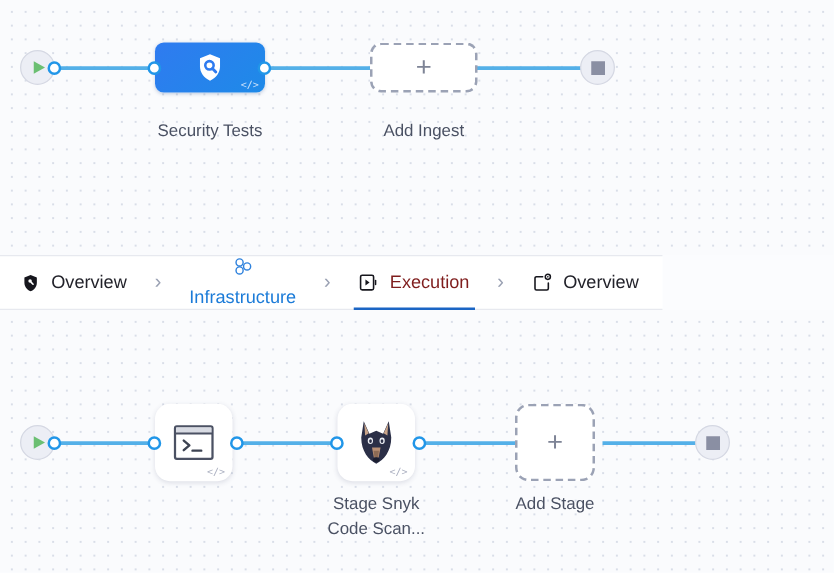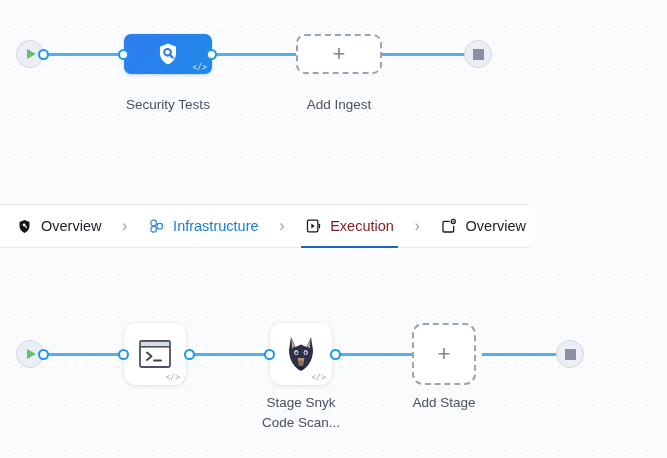--- a/index.html
+++ b/index.html
@@ -33,21 +33,21 @@
     display: flex; align-items: center;
     padding-left: 12px;
   }
   .tab {
     display: flex; align-items: center; gap: 8px;
     height: 43px; padding: 0 4px;
     font-size: 14.5px; color: #22222a;
     cursor: pointer; position: relative;
   }
   .tab .tab-ico { display: flex; align-items: center; justify-content: center; width: 17px; height: 17px; }
-  .tab.is-link { color: #1b7bd8; }
+  .tab.is-link { color: #1b7bd8; flex-direction: column; }
   .tab.is-active { color: #7f1d1d; font-weight: 400; }
   .tab.is-active::after {
     content: ""; position: absolute; left: 0; right: 0; bottom: -1px;
     height: 3px; background: #1b65c4;
   }
   .chev { width: 42px; text-align: center; color: #9aa1b3; font-size: 16px; user-select: none; }
   .node-abs { position: absolute; }
 
   
   .term {

